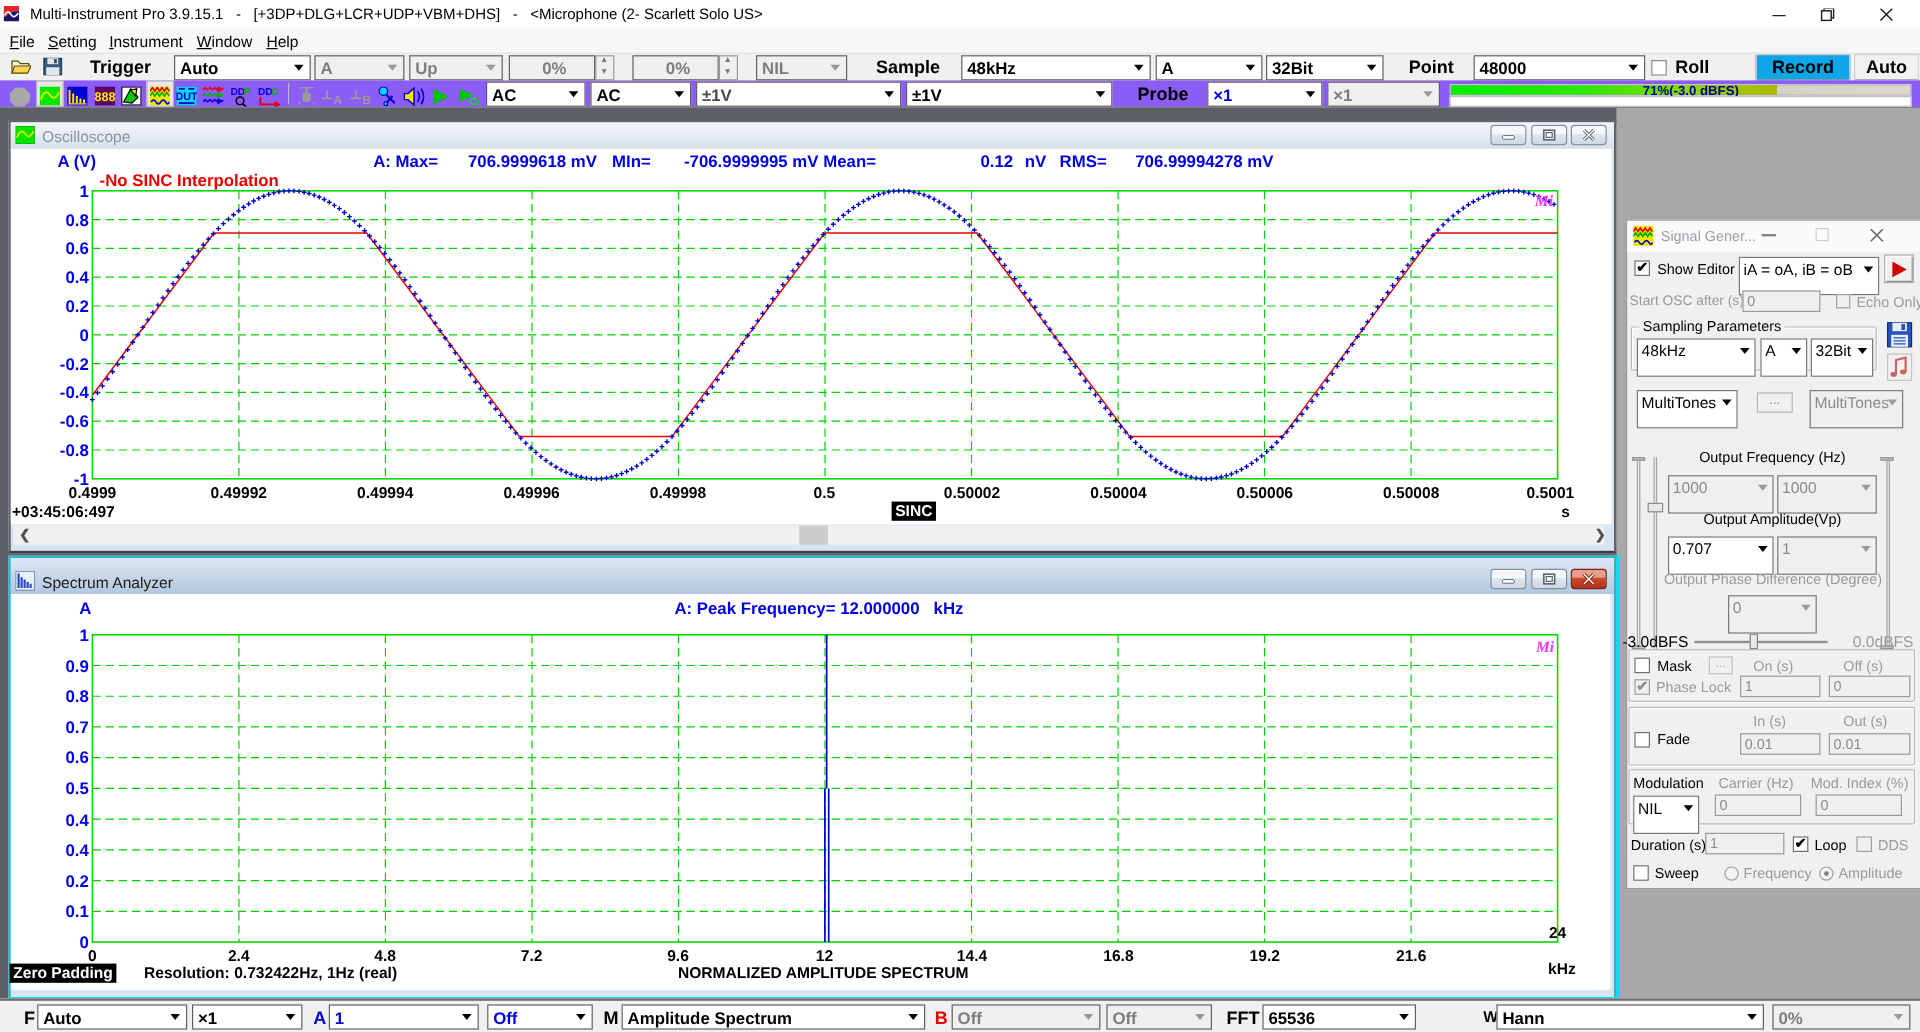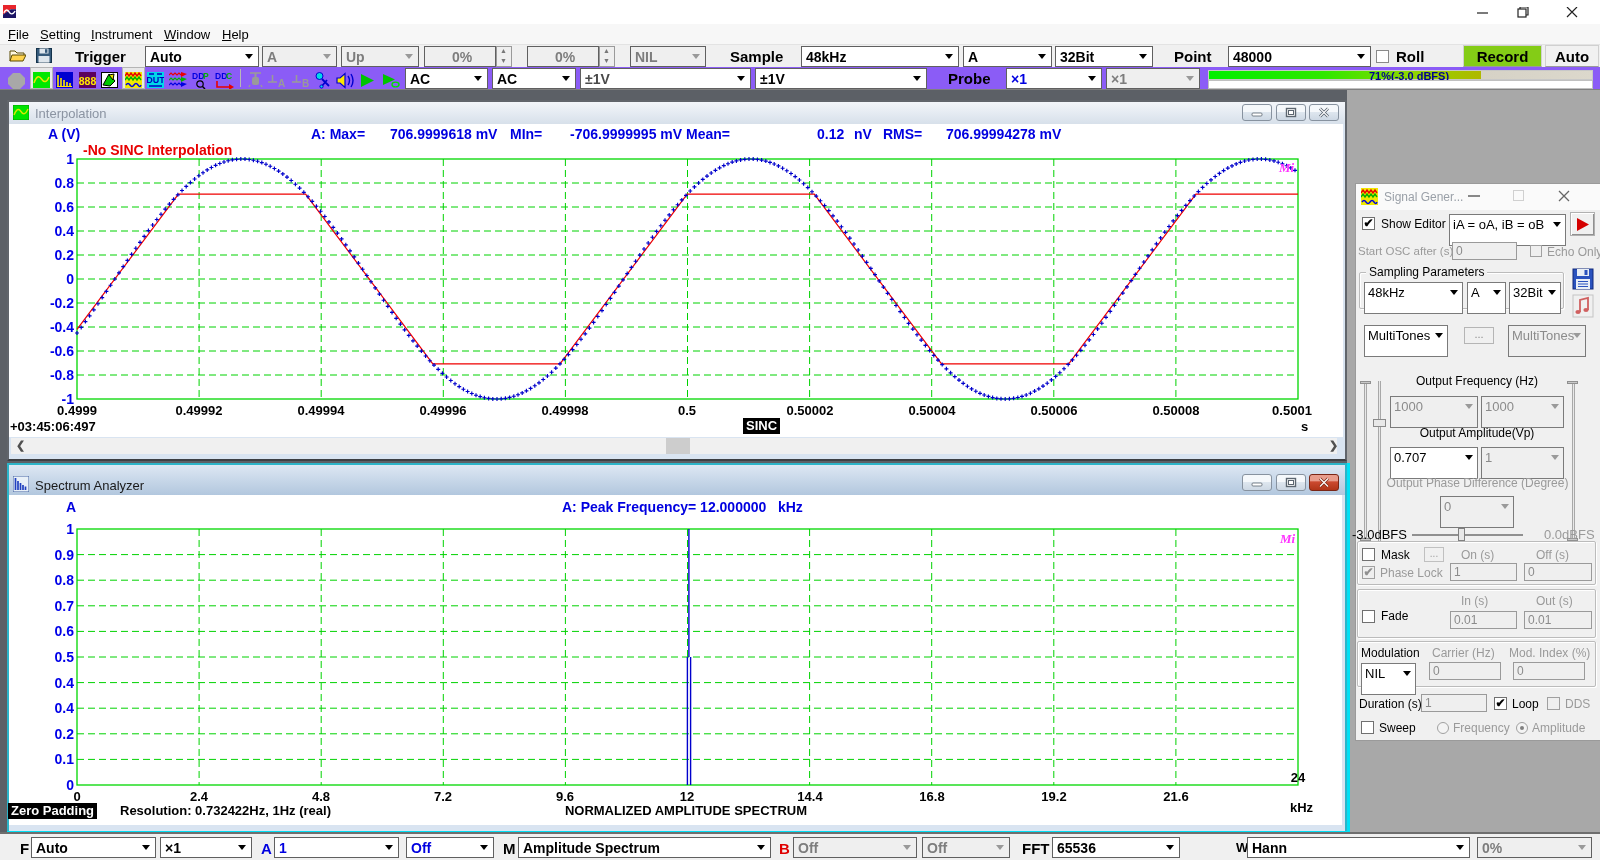--- a/index.html
+++ b/index.html
@@ -39,20 +39,21 @@
 </style>
 </head>
 <body>
 
 <div style="left:0;top:0;width:1600px;height:24px;background:#ffffff;">
   <svg style="position:absolute;left:3px;top:5px" width="13" height="13" viewBox="0 0 15 15">
     <polygon points="0,0 15,0 15,5 9,5 0,11" fill="#e8252c"></polygon>
     <polygon points="0,11 9,5 15,5 15,15 0,15" fill="#1b1464"></polygon>
     <path d="M1 9 Q4 3 7 8 Q10 13 14 7" stroke="#fff" stroke-width="1.6" fill="none"></path>
   </svg>
+  <span class="t" style="left:25px;top:5px;font-size:12.5px;color:#000;">Multi-Instrument Pro 3.9.15.1   -   [+3DP+DLG+LCR+UDP+VBM+DHS]   -   &lt;Microphone (2- Scarlett Solo US&gt;</span>
   <svg style="position:absolute;left:1470px;top:7px" width="115" height="12" viewBox="0 0 115 12">
     <line x1="7" y1="6" x2="18" y2="6" stroke="#222" stroke-width="1.2"></line>
     <rect x="48" y="2" width="8" height="8" fill="none" stroke="#222" stroke-width="1.2"></rect>
     <path d="M50 2 v-2 h8 v8 h-2" fill="none" stroke="#222" stroke-width="1.2"></path>
     <path d="M97 0 l10 10 M107 0 l-10 10" stroke="#222" stroke-width="1.2"></path>
   </svg>
 </div>
 
 <div style="left:0;top:24px;width:1600px;height:20px;background:#f7f7f7;font-size:13px;color:#000;">
   <span style="left:8px;top:3px"><u>F</u>ile</span>
@@ -89,21 +90,21 @@
   </div>
   <div class="cb g" style="left:630px;top:1px;width:76px;">NIL</div>
   <span class="t b" style="left:730px;top:3px;font-size:15px;">Sample</span>
   <div class="cb" style="left:801px;top:1px;width:158px;">48kHz</div>
   <div class="cb" style="left:963px;top:1px;width:89px;">A</div>
   <div class="cb" style="left:1055px;top:1px;width:98px;">32Bit</div>
   <span class="t b" style="left:1174px;top:3px;font-size:15px;">Point</span>
   <div class="cb" style="left:1228px;top:1px;width:143px;">48000</div>
   <div style="left:1376px;top:5px;width:13px;height:13px;background:#fff;border:1px solid #8a8a8a;"></div>
   <span class="t b" style="left:1396px;top:3px;font-size:15px;">Roll</span>
-  <div style="left:1463px;top:0px;width:79px;height:22px;background:#84cc16;border:1px solid #d0d0d0;border-bottom-color:#9a9a9a;text-align:center;font-weight:bold;font-size:15px;padding-top:2px;">Record</div>
+  <div style="left:1463px;top:0px;width:79px;height:22px;background:#0ea5e9;border:1px solid #d0d0d0;border-bottom-color:#9a9a9a;text-align:center;font-weight:bold;font-size:15px;padding-top:2px;">Record</div>
   <div style="left:1545px;top:0px;width:54px;height:22px;background:#f1f1f1;border:1px solid #d0d0d0;border-bottom-color:#9a9a9a;text-align:center;font-weight:bold;font-size:15px;padding-top:2px;">Auto</div>
 </div>
 
 <div style="left:0;top:67px;width:1600px;height:23px;background:#8b5cf6;border-bottom:1px solid #808080;">
   <svg style="position:absolute;left:8px;top:6px" width="17" height="16" viewBox="0 0 17 16">
     <polygon points="5,0 12,0 17,5 17,11 12,16 5,16 0,11 0,5" fill="#a8a8a8"></polygon>
   </svg>
   <div style="left:30px;top:0px;width:23px;height:22px;background:#e8e8e8;border:1px solid #b5b5b5;"></div>
   <svg style="position:absolute;left:33px;top:5px" width="17" height="16" viewBox="0 0 17 16">
     <rect width="17" height="16" fill="#00e800"></rect>
@@ -201,21 +202,21 @@
 
 <div style="left:0;top:90px;width:1352px;height:742px;background:#5c6066;"></div>
 <div style="left:1347px;top:90px;width:253px;height:742px;background:#a8a8a8;"></div>
 
 <div style="left:7px;top:100px;width:1340px;height:361px;background:#d9e4f1;border:2px solid #61656b;border-bottom-color:#3c3f43;"></div>
 <div style="left:9px;top:102px;width:1336px;height:22px;background:linear-gradient(#f3f6fa,#d7e0ea);">
   <svg style="position:absolute;left:4px;top:3px" width="16" height="15" viewBox="0 0 16 15">
     <rect width="16" height="15" fill="#00e400" stroke="#00a000"></rect>
     <path d="M1 10 Q4.5 1 8 6.5 Q11.5 12 15 4" stroke="#d8e800" stroke-width="1.4" fill="none"></path>
   </svg>
-  <span class="t" style="left:26px;top:4px;font-size:13px;color:#8b94a2;">Interpolation</span>
+  <span class="t" style="left:26px;top:4px;font-size:13px;color:#8b94a2;">Oscilloscope</span>
   <div class="wbtn" style="left:1233px;top:2px;">
       <svg width="28" height="15" viewBox="0 0 28 15" style="position:absolute;left:0;top:0">
         <rect x="9" y="8" width="10" height="3" rx="1" fill="#ffffff" stroke="#5c6670" stroke-width="0.8"></rect>
       </svg>
     </div>
   <div class="wbtn" style="left:1267px;top:2px;">
       <svg width="28" height="15" viewBox="0 0 28 15" style="position:absolute;left:0;top:0">
         <rect x="9.5" y="3.5" width="9" height="8" fill="#fff" stroke="#5c6670" stroke-width="1.4"></rect>
         <rect x="11.5" y="5.5" width="5" height="4" fill="#fff" stroke="#5c6670" stroke-width="1"></rect>
       </svg>

